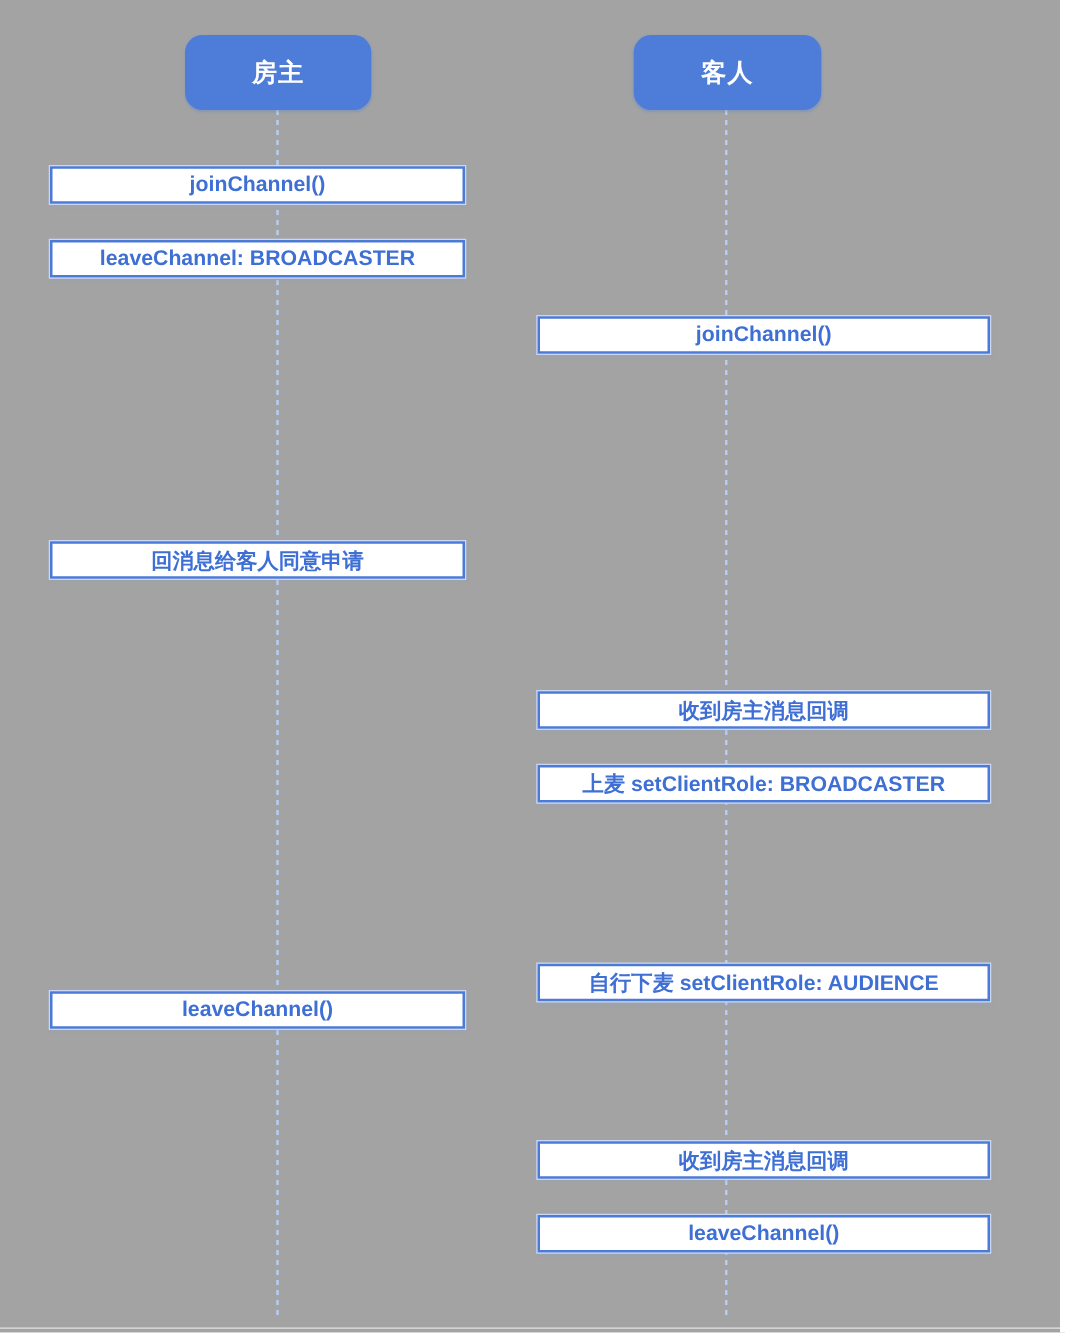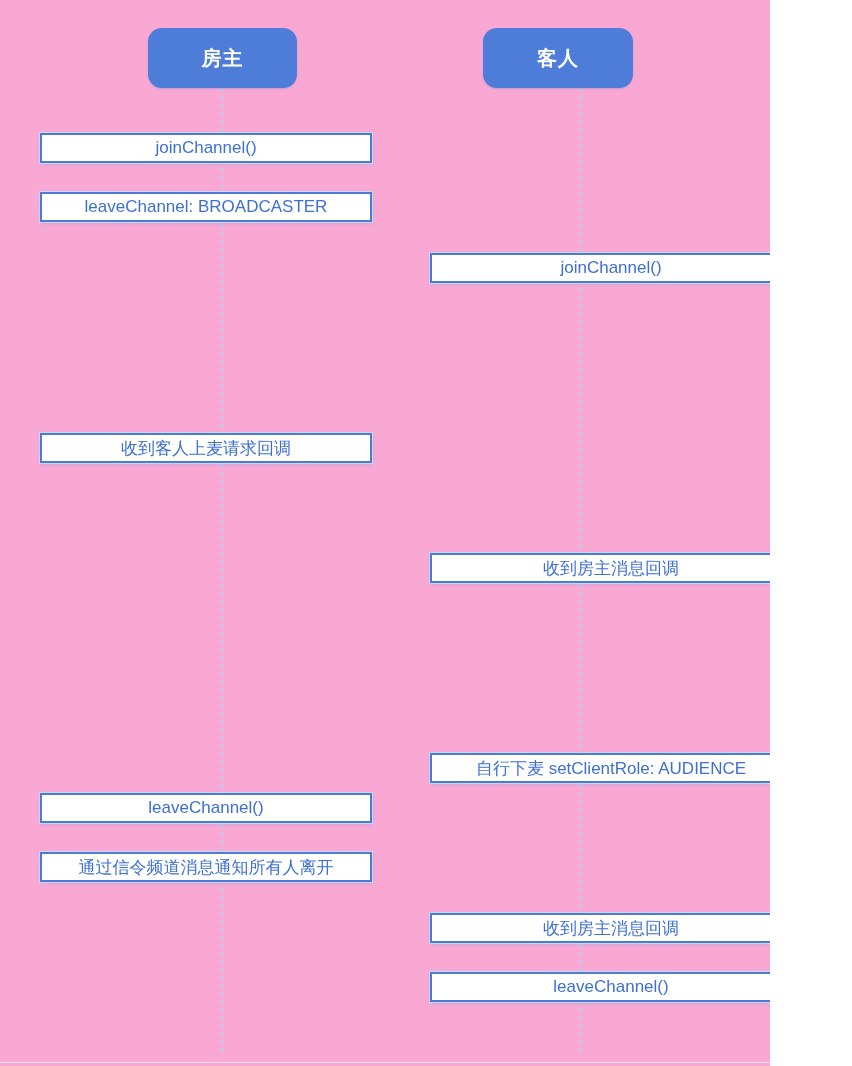--- a/index.html
+++ b/index.html
@@ -3,23 +3,23 @@
 <meta charset="utf-8">
 <style>
   html, body {
     margin: 0;
     padding: 0;
     background: #ffffff;
     font-family: "Liberation Sans", sans-serif;
   }
   .canvas {
     position: relative;
-    width: 770px;
+    width: 848px;
     height: 1066px;
-    background: #f9a8d4;
+    background: #a3a3a3;
     overflow: hidden;
   }
   .lifeline {
     position: absolute;
     width: 2px;
     top: 88px;
     height: 968px;
     background: repeating-linear-gradient(
       to bottom,
       #b8ccf1 0px, #b8ccf1 4px,
@@ -39,29 +39,29 @@
     font-weight: 700;
     font-size: 20px;
     letter-spacing: 1px;
     display: flex;
     align-items: center;
     justify-content: center;
     z-index: 3;
     box-shadow: 0 1px 2px rgba(77,125,217,0.35);
   }
   .actor.host  { left: 148px; width: 149px; }
-  .actor.guest { left: 483px; width: 150px; text-align: right; }
+  .actor.guest { left: 507px; width: 150px; text-align: right; }
   .msg {
     position: absolute;
     height: 26px;
     background: #ffffff;
     border: 2px solid #4b7ad7;
     box-shadow: 0 0 0 1px #c9d7f4, 1px 2px 3px rgba(130,160,215,0.30);
     color: #3e6fd5;
-    font-weight: 400;
+    font-weight: 700;
     font-size: 17px;
     display: flex;
     align-items: center;
     justify-content: center;
     white-space: nowrap;
     z-index: 2;
   }
   .msg.host  { left: 40px;  width: 328px; }
   .msg.guest { left: 430px; width: 358px; }
   .bottom-divider {
@@ -80,24 +80,24 @@
 <div class="canvas">
 
   <div class="lifeline host"></div>
   <div class="lifeline guest"></div>
 
   <div class="actor host">房主</div>
   <div class="actor guest">客人</div>
 
   <div class="msg host" style="top:133px">joinChannel()</div>
   <div class="msg host" style="top:192px">leaveChannel: BROADCASTER</div>
-  <div class="msg host" style="top:433px">收到客人上麦请求回调</div>
+  <div class="msg host" style="top:433px">回消息给客人同意申请</div>
   <div class="msg host" style="top:793px">leaveChannel()</div>
-  <div class="msg host" style="top:852px">通过信令频道消息通知所有人离开</div>
 
   <div class="msg guest" style="top:253px">joinChannel()</div>
   <div class="msg guest" style="top:553px">收到房主消息回调</div>
-  <div class="msg guest" style="top:753px">自行下麦 setClientRole: AUDIENCE</div>
+  <div class="msg guest" style="top:612px">上麦 setClientRole: BROADCASTER</div>
+  <div class="msg guest" style="top:771px">自行下麦 setClientRole: AUDIENCE</div>
   <div class="msg guest" style="top:913px">收到房主消息回调</div>
   <div class="msg guest" style="top:972px">leaveChannel()</div>
 
   <div class="bottom-divider"></div>
 </div>
 
 </body></html>

